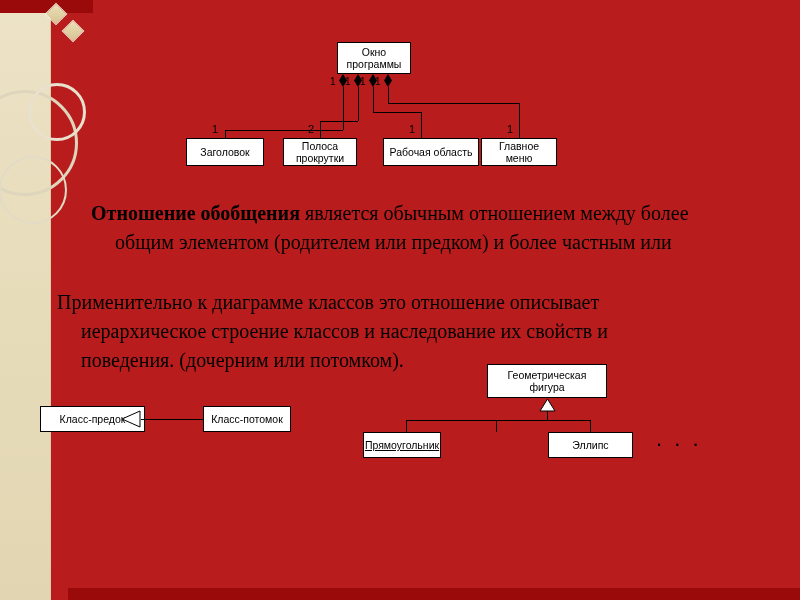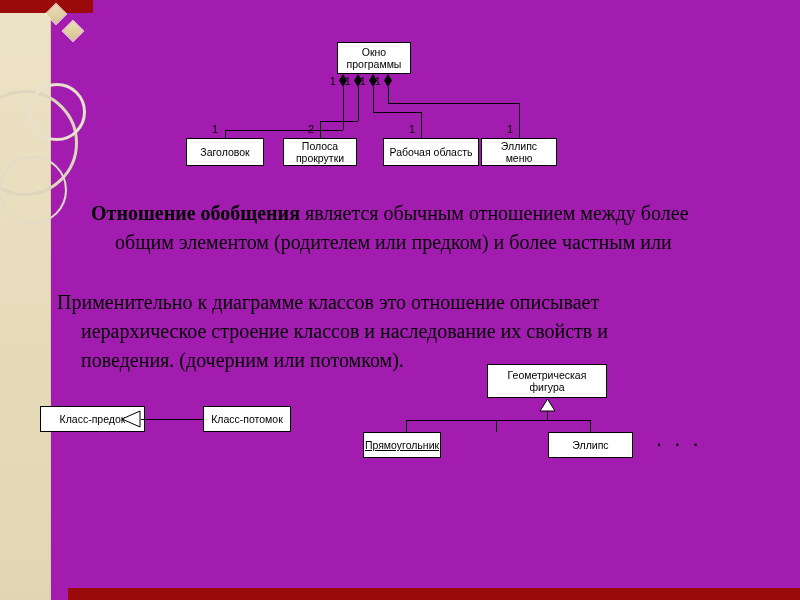--- a/index.html
+++ b/index.html
@@ -1,21 +1,21 @@
 <!DOCTYPE html>
 <html style="--accent-red: #9a0a0a; --band-beige: #e8ddbc;"><head>
 <meta charset="utf-8">
 <style>
   :root{
     --accent-red:#9a0a0a;
     --band-beige:#e8ddbc;
   }
   html,body{margin:0;padding:0;}
   .slide{
-    position:relative;width:800px;height:600px;background:#a21caf;
+    position:relative;width:800px;height:600px;background:#b91c1c;
     overflow:hidden;font-family:"Liberation Sans",sans-serif;color:#000;
   }
   
   .band{
     position:absolute;left:0;top:0;width:50px;height:600px;
     background:linear-gradient(to bottom,#ece2c6,var(--band-beige) 40%,#e2d6b2);
     border-right:1px solid #d9cda8;
   }
   .ring{position:absolute;border-radius:50%;box-sizing:border-box;background:transparent;}
   .ring1{left:-28px;top:90px;width:106px;height:106px;border:3px solid #ded5bd;}
@@ -100,21 +100,21 @@
   <div class="ln" style="left:519px;top:103px;width:1px;height:35px;"></div>
 
   <span class="mult" style="left:212px;top:123px;">1</span>
   <span class="mult" style="left:308px;top:123px;">2</span>
   <span class="mult" style="left:409px;top:123px;">1</span>
   <span class="mult" style="left:507px;top:123px;">1</span>
 
   <div class="ubox" style="left:186px;top:138px;width:78px;height:28px;">Заголовок</div>
   <div class="ubox" style="left:283px;top:138px;width:74px;height:28px;">Полоса прокрутки</div>
   <div class="ubox" style="left:383px;top:138px;width:96px;height:28px;">Рабочая область</div>
-  <div class="ubox" style="left:481px;top:138px;width:76px;height:28px;">Эллипс меню</div>
+  <div class="ubox" style="left:481px;top:138px;width:76px;height:28px;">Главное меню</div>
 
   <p class="para para1">
     <span class="pline"><b>Отношение обобщения</b><span> является обычным отношением между более</span></span>
     <span class="pline indent">общим элементом (родителем или предком) и более частным или</span>
   </p>
 
   <p class="para para2">
     <span class="pline">Применительно к диаграмме классов это отношение описывает</span>
     <span class="pline indent">иерархическое строение классов и наследование их свойств и</span>
     <span class="pline indent">поведения. (дочерним или потомком).</span>

